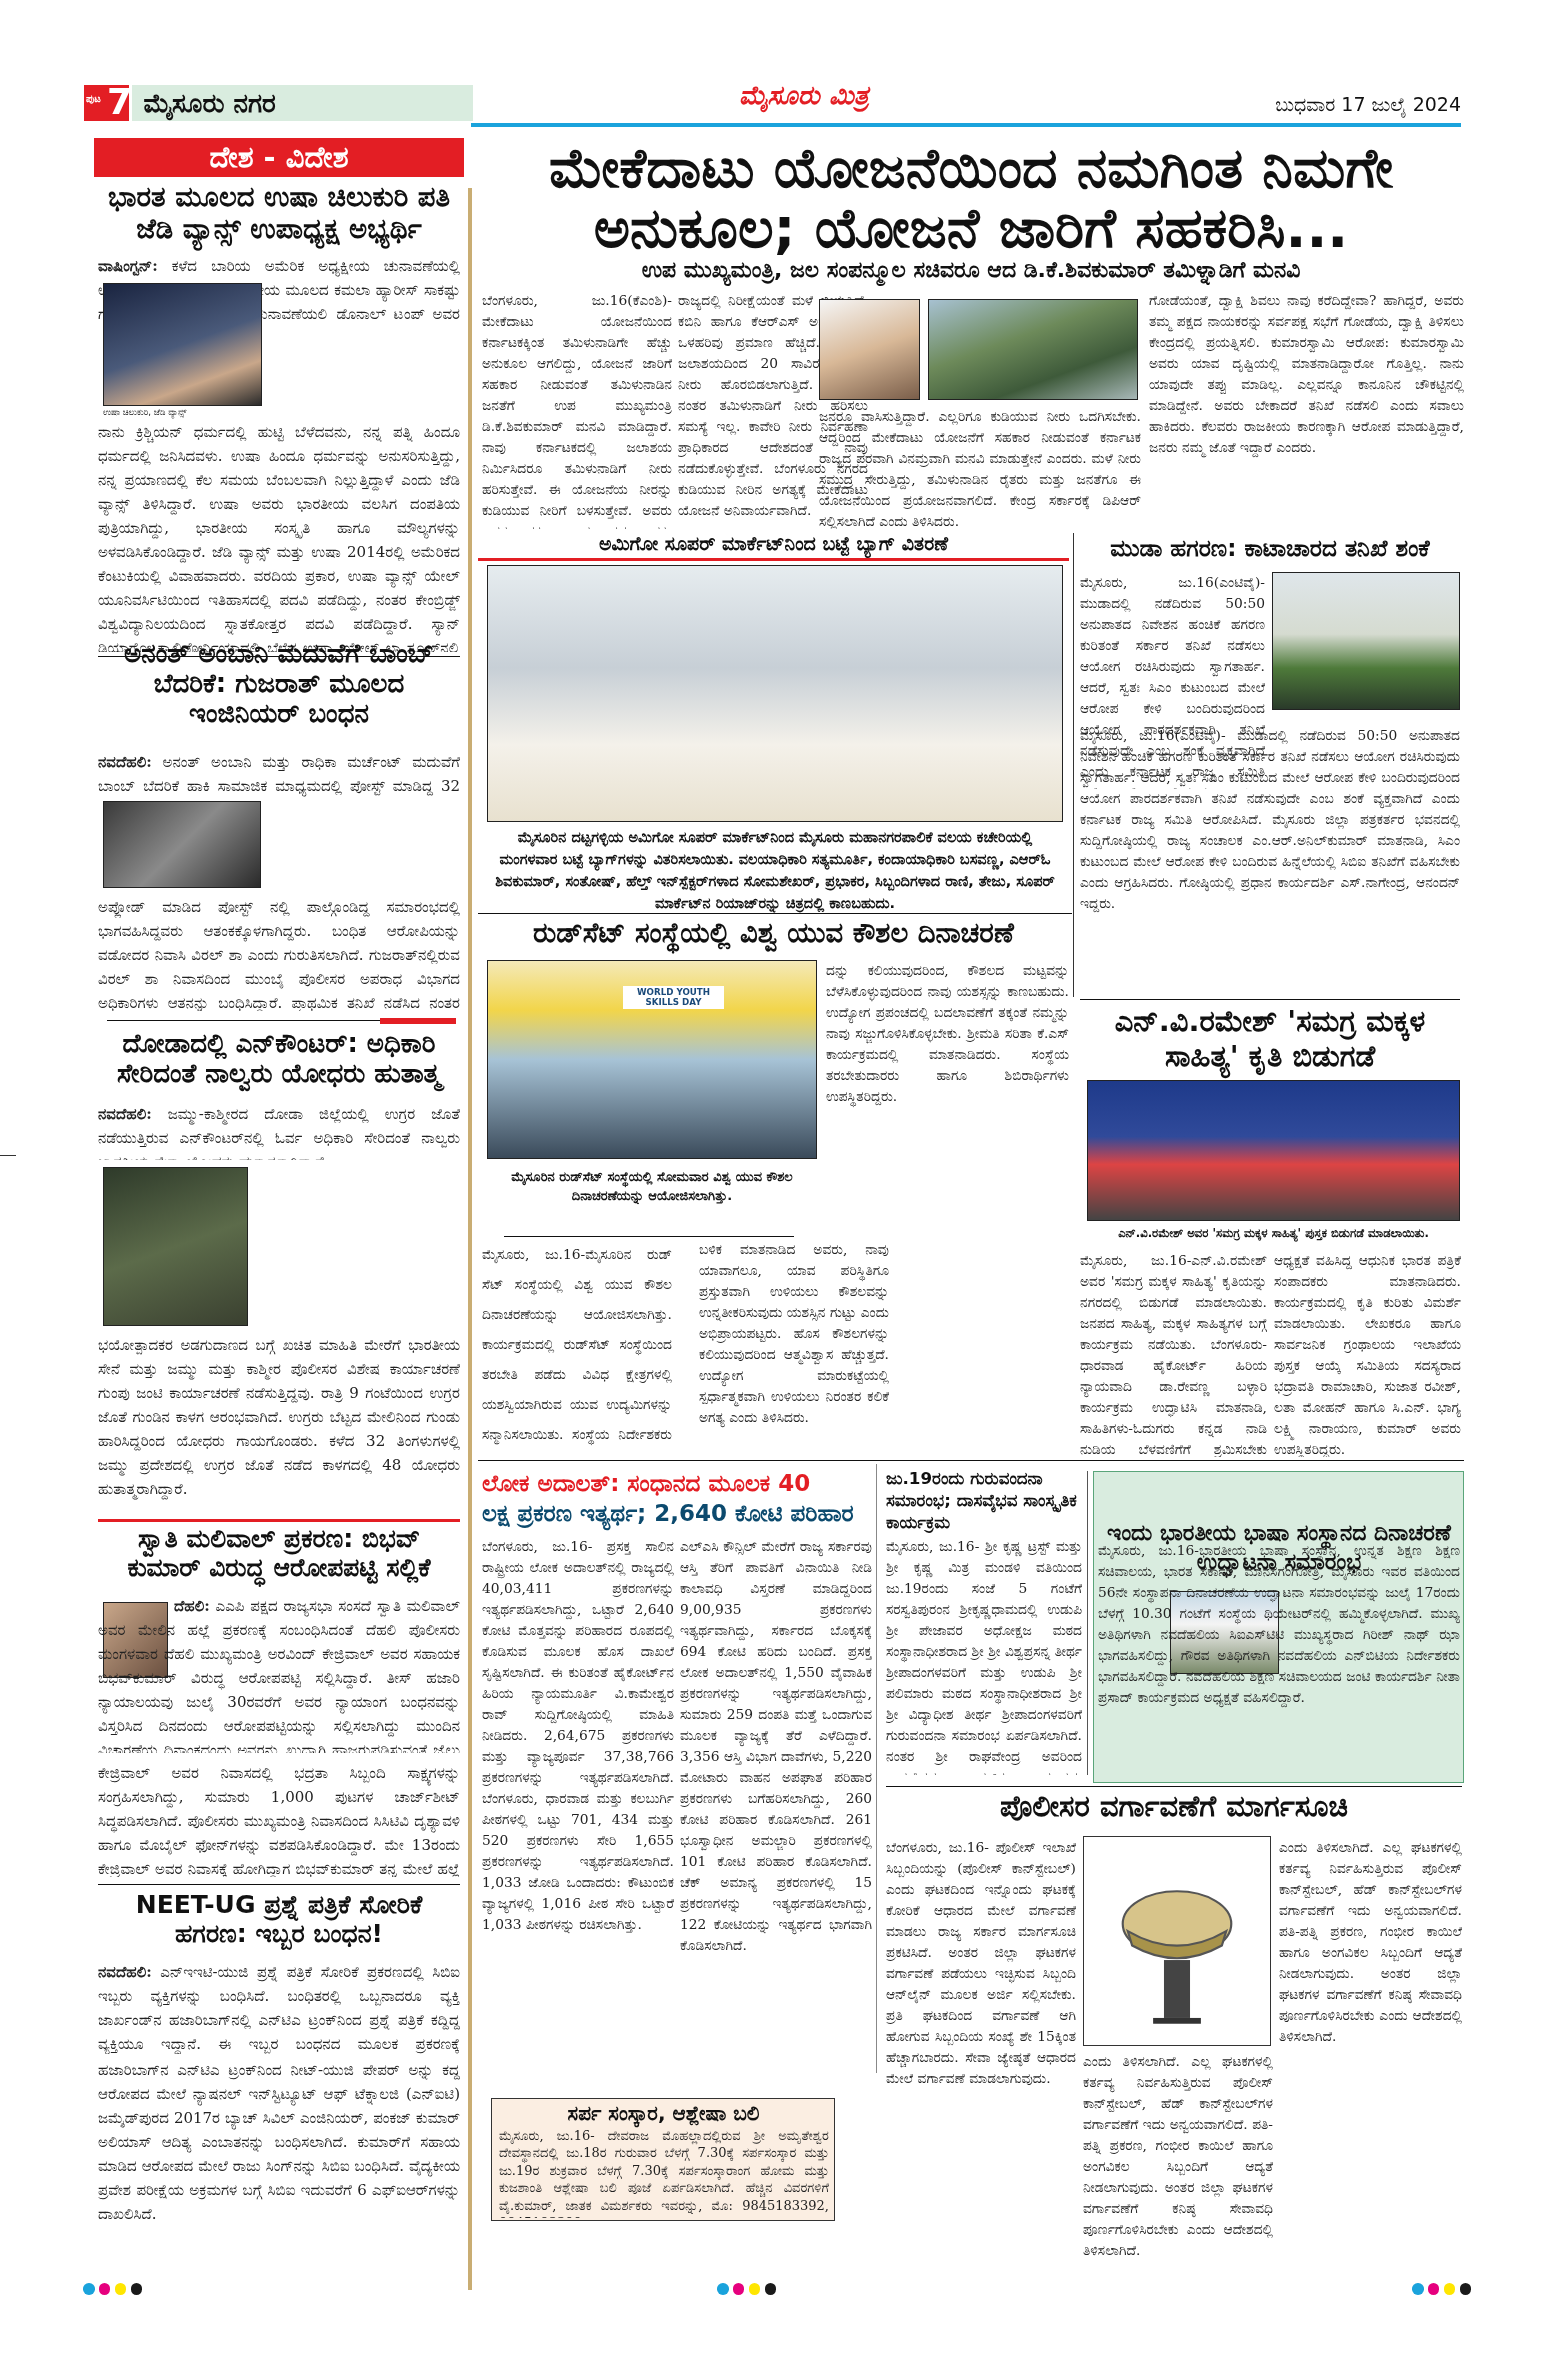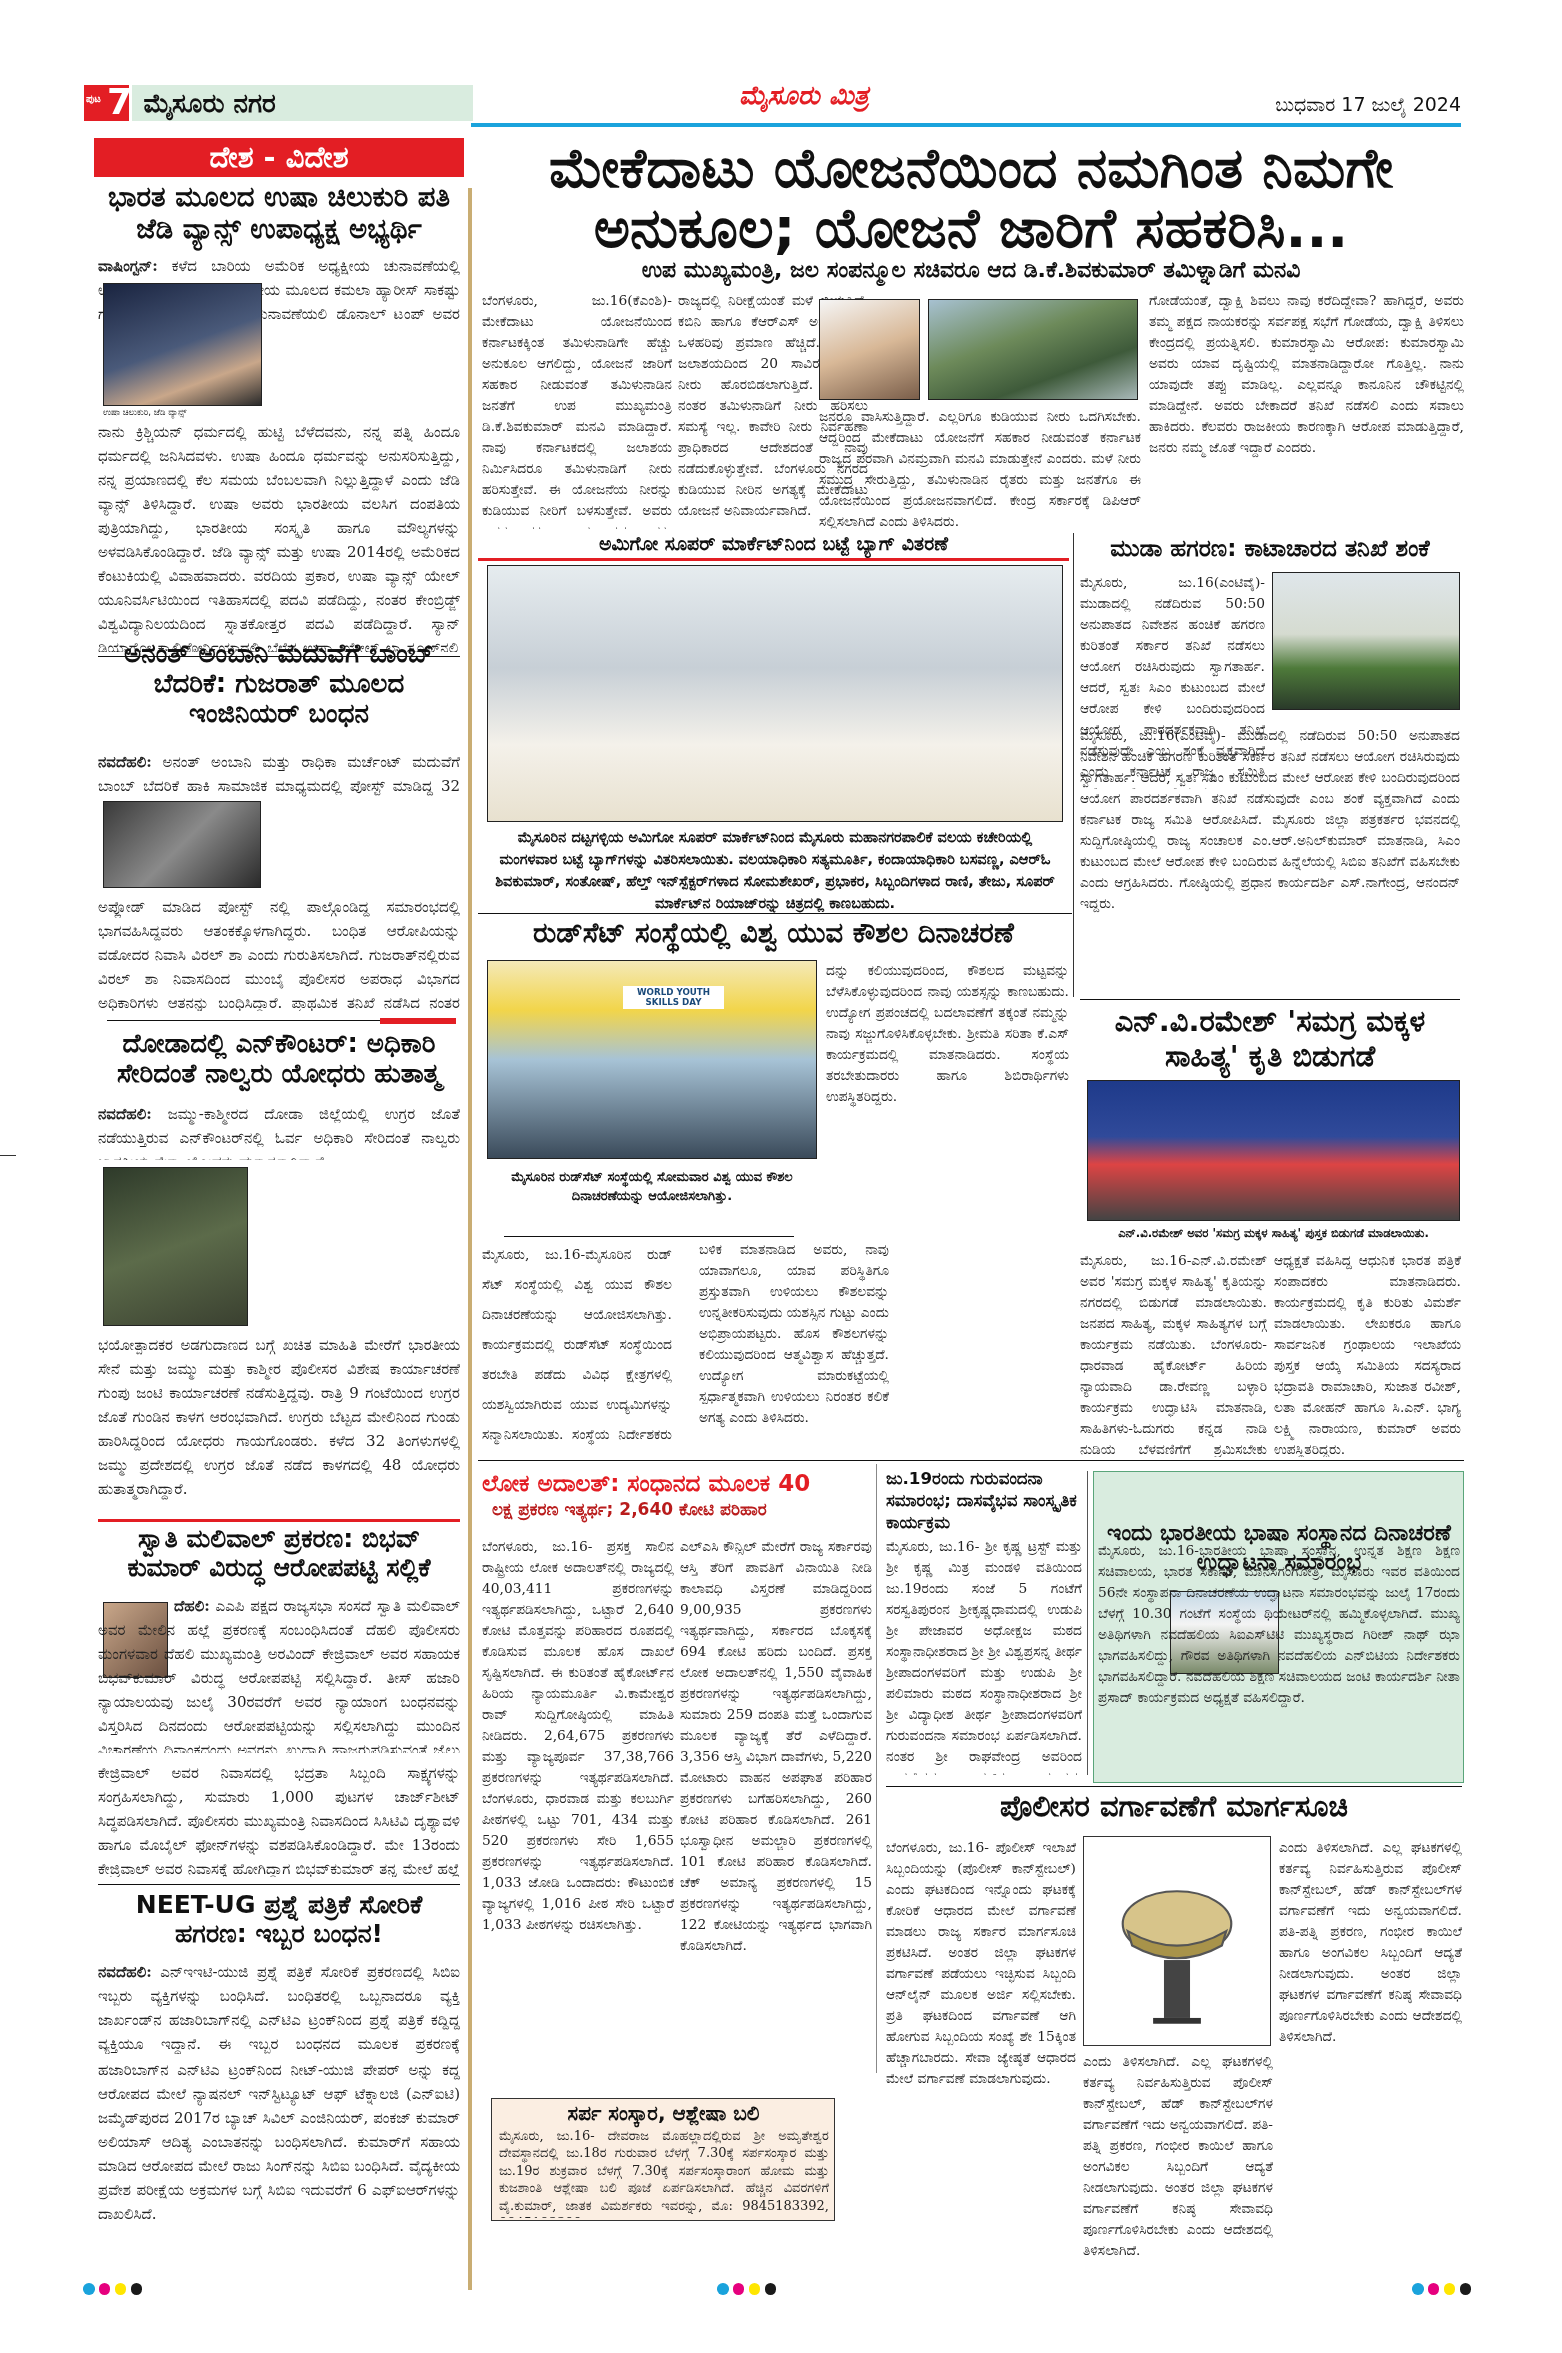--- a/index.html
+++ b/index.html
@@ -118,21 +118,21 @@
 
 <div class="abs hd" style="left:1080px;top:1004px;width:380px;font-size:29px;line-height:35px;">ಎನ್.ವಿ.ರಮೇಶ್ 'ಸಮಗ್ರ ಮಕ್ಕಳ ಸಾಹಿತ್ಯ' ಕೃತಿ ಬಿಡುಗಡೆ</div>
 <div class="abs photo" style="left:1087px;top:1080px;width:373px;height:141px;background:linear-gradient(180deg,#1e3a8a 0%,#304a9a 40%,#d44 60%,#444 100%);"></div>
 <div class="abs caption" style="left:1087px;top:1225px;width:373px;font-size:11.6px;line-height:16px;">ಎನ್.ವಿ.ರಮೇಶ್ ಅವರ 'ಸಮಗ್ರ ಮಕ್ಕಳ ಸಾಹಿತ್ಯ' ಪುಸ್ತಕ ಬಿಡುಗಡೆ ಮಾಡಲಾಯಿತು.</div>
 <div class="abs body-text" style="left:1080px;top:1250px;width:187px;height:207px;font-size:13.8px;line-height:21px;">ಮೈಸೂರು, ಜು.16-ಎನ್.ವಿ.ರಮೇಶ್ ಅವರ 'ಸಮಗ್ರ ಮಕ್ಕಳ ಸಾಹಿತ್ಯ' ಕೃತಿಯನ್ನು ನಗರದಲ್ಲಿ ಬಿಡುಗಡೆ ಮಾಡಲಾಯಿತು. ಜನಪದ ಸಾಹಿತ್ಯ, ಮಕ್ಕಳ ಸಾಹಿತ್ಯಗಳ ಬಗ್ಗೆ ಕಾರ್ಯಕ್ರಮ ನಡೆಯಿತು. ಬೆಂಗಳೂರು-ಧಾರವಾಡ ಹೈಕೋರ್ಟ್ ಹಿರಿಯ ನ್ಯಾಯವಾದಿ ಡಾ.ರೇವಣ್ಣ ಬಳ್ಳಾರಿ ಕಾರ್ಯಕ್ರಮ ಉದ್ಘಾಟಿಸಿ ಮಾತನಾಡಿ, ಸಾಹಿತಿಗಳು-ಓದುಗರು ಕನ್ನಡ ನಾಡಿ ನುಡಿಯ ಬೆಳವಣಿಗೆಗೆ ಶ್ರಮಿಸಬೇಕು ಎಂದರು.</div>
 <div class="abs body-text" style="left:1274px;top:1250px;width:187px;height:207px;font-size:13.8px;line-height:21px;">ಆಧ್ಯಕ್ಷತೆ ವಹಿಸಿದ್ದ ಆಧುನಿಕ ಭಾರತ ಪತ್ರಿಕೆ ಸಂಪಾದಕರು ಮಾತನಾಡಿದರು. ಕಾರ್ಯಕ್ರಮದಲ್ಲಿ ಕೃತಿ ಕುರಿತು ವಿಮರ್ಶೆ ಮಾಡಲಾಯಿತು. ಲೇಖಕರೂ ಹಾಗೂ ಸಾರ್ವಜನಿಕ ಗ್ರಂಥಾಲಯ ಇಲಾಖೆಯ ಪುಸ್ತಕ ಆಯ್ಕೆ ಸಮಿತಿಯ ಸದಸ್ಯರಾದ ಭದ್ರಾವತಿ ರಾಮಾಚಾರಿ, ಸುಜಾತ ರವೀಶ್, ಲತಾ ಮೋಹನ್ ಹಾಗೂ ಸಿ.ಎನ್. ಭಾಗ್ಯ ಲಕ್ಷ್ಮಿ ನಾರಾಯಣ, ಕುಮಾರ್ ಅವರು ಉಪಸ್ಥಿತರಿದ್ದರು.</div>
 <div class="abs hr" style="left:478px;top:1460px;width:986px;"></div>
 
 <div class="abs" style="left:478px;top:1464px;width:399px;height:609px;border-right:0.7px solid #888;"></div>
 <div class="abs hd" style="left:482px;top:1470px;width:391px;font-size:23px;color:#e31e24;text-align:left;">ಲೋಕ ಅದಾಲತ್: ಸಂಧಾನದ ಮೂಲಕ 40</div>
-<div class="abs hd" style="left:492px;top:1500px;width:391px;font-size:17px;color:#b91c1c;text-align:left;">ಲಕ್ಷ ಪ್ರಕರಣ ಇತ್ಯರ್ಥ; 2,640 ಕೋಟಿ ಪರಿಹಾರ</div>
+<div class="abs hd" style="left:482px;top:1500px;width:391px;font-size:23px;color:#0c4a6e;text-align:left;">ಲಕ್ಷ ಪ್ರಕರಣ ಇತ್ಯರ್ಥ; 2,640 ಕೋಟಿ ಪರಿಹಾರ</div>
 <div class="abs body-text" style="left:482px;top:1536px;width:192px;height:540px;font-size:13.8px;line-height:21px;">ಬೆಂಗಳೂರು, ಜು.16- ಪ್ರಸಕ್ತ ಸಾಲಿನ ರಾಷ್ಟ್ರೀಯ ಲೋಕ ಅದಾಲತ್‌ನಲ್ಲಿ ರಾಜ್ಯದಲ್ಲಿ 40,03,411 ಪ್ರಕರಣಗಳನ್ನು ಇತ್ಯರ್ಥಪಡಿಸಲಾಗಿದ್ದು, ಒಟ್ಟಾರೆ 2,640 ಕೋಟಿ ಮೊತ್ತವನ್ನು ಪರಿಹಾರದ ರೂಪದಲ್ಲಿ ಕೊಡಿಸುವ ಮೂಲಕ ಹೊಸ ದಾಖಲೆ ಸೃಷ್ಟಿಸಲಾಗಿದೆ. ಈ ಕುರಿತಂತೆ ಹೈಕೋರ್ಟ್‌ನ ಹಿರಿಯ ನ್ಯಾಯಮೂರ್ತಿ ವಿ.ಕಾಮೇಶ್ವರ ರಾವ್ ಸುದ್ದಿಗೋಷ್ಠಿಯಲ್ಲಿ ಮಾಹಿತಿ ನೀಡಿದರು. 2,64,675 ಪ್ರಕರಣಗಳು ಮತ್ತು ವ್ಯಾಜ್ಯಪೂರ್ವ 37,38,766 ಪ್ರಕರಣಗಳನ್ನು ಇತ್ಯರ್ಥಪಡಿಸಲಾಗಿದೆ. ಬೆಂಗಳೂರು, ಧಾರವಾಡ ಮತ್ತು ಕಲಬುರ್ಗಿ ಪೀಠಗಳಲ್ಲಿ ಒಟ್ಟು 701, 434 ಮತ್ತು 520 ಪ್ರಕರಣಗಳು ಸೇರಿ 1,655 ಪ್ರಕರಣಗಳನ್ನು ಇತ್ಯರ್ಥಪಡಿಸಲಾಗಿದೆ. 1,033 ಜೋಡಿ ಒಂದಾದರು: ಕೌಟುಂಬಿಕ ವ್ಯಾಜ್ಯಗಳಲ್ಲಿ 1,016 ಪೀಠ ಸೇರಿ ಒಟ್ಟಾರೆ 1,033 ಪೀಠಗಳನ್ನು ರಚಿಸಲಾಗಿತ್ತು.</div>
 <div class="abs body-text" style="left:680px;top:1536px;width:192px;height:540px;font-size:13.8px;line-height:21px;">ಎಲ್ಎಸಿ ಕೌನ್ಸಿಲ್ ಮೇರೆಗೆ ರಾಜ್ಯ ಸರ್ಕಾರವು ಆಸ್ತಿ ತೆರಿಗೆ ಪಾವತಿಗೆ ವಿನಾಯಿತಿ ನೀಡಿ ಕಾಲಾವಧಿ ವಿಸ್ತರಣೆ ಮಾಡಿದ್ದರಿಂದ 9,00,935 ಪ್ರಕರಣಗಳು ಇತ್ಯರ್ಥವಾಗಿದ್ದು, ಸರ್ಕಾರದ ಬೊಕ್ಕಸಕ್ಕೆ 694 ಕೋಟಿ ಹರಿದು ಬಂದಿದೆ. ಪ್ರಸಕ್ತ ಲೋಕ ಅದಾಲತ್‌ನಲ್ಲಿ 1,550 ವೈವಾಹಿಕ ಪ್ರಕರಣಗಳನ್ನು ಇತ್ಯರ್ಥಪಡಿಸಲಾಗಿದ್ದು, ಸುಮಾರು 259 ದಂಪತಿ ಮತ್ತೆ ಒಂದಾಗುವ ಮೂಲಕ ವ್ಯಾಜ್ಯಕ್ಕೆ ತೆರೆ ಎಳೆದಿದ್ದಾರೆ. 3,356 ಆಸ್ತಿ ವಿಭಾಗ ದಾವೆಗಳು, 5,220 ಮೋಟಾರು ವಾಹನ ಅಪಘಾತ ಪರಿಹಾರ ಪ್ರಕರಣಗಳು ಬಗೆಹರಿಸಲಾಗಿದ್ದು, 260 ಕೋಟಿ ಪರಿಹಾರ ಕೊಡಿಸಲಾಗಿದೆ. 261 ಭೂಸ್ವಾಧೀನ ಅಮಲ್ಜಾರಿ ಪ್ರಕರಣಗಳಲ್ಲಿ 101 ಕೋಟಿ ಪರಿಹಾರ ಕೊಡಿಸಲಾಗಿದೆ. ಚೆಕ್ ಅಮಾನ್ಯ ಪ್ರಕರಣಗಳಲ್ಲಿ 15 ಪ್ರಕರಣಗಳನ್ನು ಇತ್ಯರ್ಥಪಡಿಸಲಾಗಿದ್ದು, 122 ಕೋಟಿಯನ್ನು ಇತ್ಯರ್ಥದ ಭಾಗವಾಗಿ ಕೊಡಿಸಲಾಗಿದೆ.</div>
 
 <div class="abs hd" style="left:886px;top:1467px;width:196px;font-size:16.7px;line-height:22px;text-align:left;">ಜು.19ರಂದು ಗುರುವಂದನಾ ಸಮಾರಂಭ; ದಾಸವೈಭವ ಸಾಂಸ್ಕೃತಿಕ ಕಾರ್ಯಕ್ರಮ</div>
 <div class="abs body-text" style="left:886px;top:1536px;width:196px;height:239px;font-size:13.8px;line-height:21px;">ಮೈಸೂರು, ಜು.16- ಶ್ರೀ ಕೃಷ್ಣ ಟ್ರಸ್ಟ್ ಮತ್ತು ಶ್ರೀ ಕೃಷ್ಣ ಮಿತ್ರ ಮಂಡಳಿ ವತಿಯಿಂದ ಜು.19ರಂದು ಸಂಜೆ 5 ಗಂಟೆಗೆ ಸರಸ್ವತಿಪುರಂನ ಶ್ರೀಕೃಷ್ಣಧಾಮದಲ್ಲಿ ಉಡುಪಿ ಶ್ರೀ ಪೇಜಾವರ ಅಧೋಕ್ಷಜ ಮಠದ ಸಂಸ್ಥಾನಾಧೀಶರಾದ ಶ್ರೀ ಶ್ರೀ ವಿಶ್ವಪ್ರಸನ್ನ ತೀರ್ಥ ಶ್ರೀಪಾದಂಗಳವರಿಗೆ ಮತ್ತು ಉಡುಪಿ ಶ್ರೀ ಪಲಿಮಾರು ಮಠದ ಸಂಸ್ಥಾನಾಧೀಶರಾದ ಶ್ರೀ ಶ್ರೀ ವಿದ್ಯಾಧೀಶ ತೀರ್ಥ ಶ್ರೀಪಾದಂಗಳವರಿಗೆ ಗುರುವಂದನಾ ಸಮಾರಂಭ ಏರ್ಪಡಿಸಲಾಗಿದೆ. ನಂತರ ಶ್ರೀ ರಾಘವೇಂದ್ರ ಅವರಿಂದ ದಾಸವೈಭವ ಸಾಂಸ್ಕೃತಿಕ ಕಾರ್ಯಕ್ರಮ ಏರ್ಪಡಿಸಲಾಗಿದೆ.</div>
 <div class="abs" style="left:1087px;top:1471px;width:0.7px;height:304px;background:#555;"></div>
 
 <div class="abs" style="left:1093px;top:1471px;width:371px;height:312px;background:#d9ecdf;border:1.4px solid #5aa57a;"></div>
 <div class="abs hd" style="left:1098px;top:1518px;width:362px;font-size:22px;line-height:29px;">ಇಂದು ಭಾರತೀಯ ಭಾಷಾ ಸಂಸ್ಥಾನದ ದಿನಾಚರಣೆ ಉದ್ಘಾಟನಾ ಸಮಾರಂಭ</div>
 <div class="abs photo" style="left:1170px;top:1591px;width:109px;height:83px;background:linear-gradient(180deg,#c5d9e6 0%,#f4f4f4 40%,#7a8a6a 100%);"></div>

